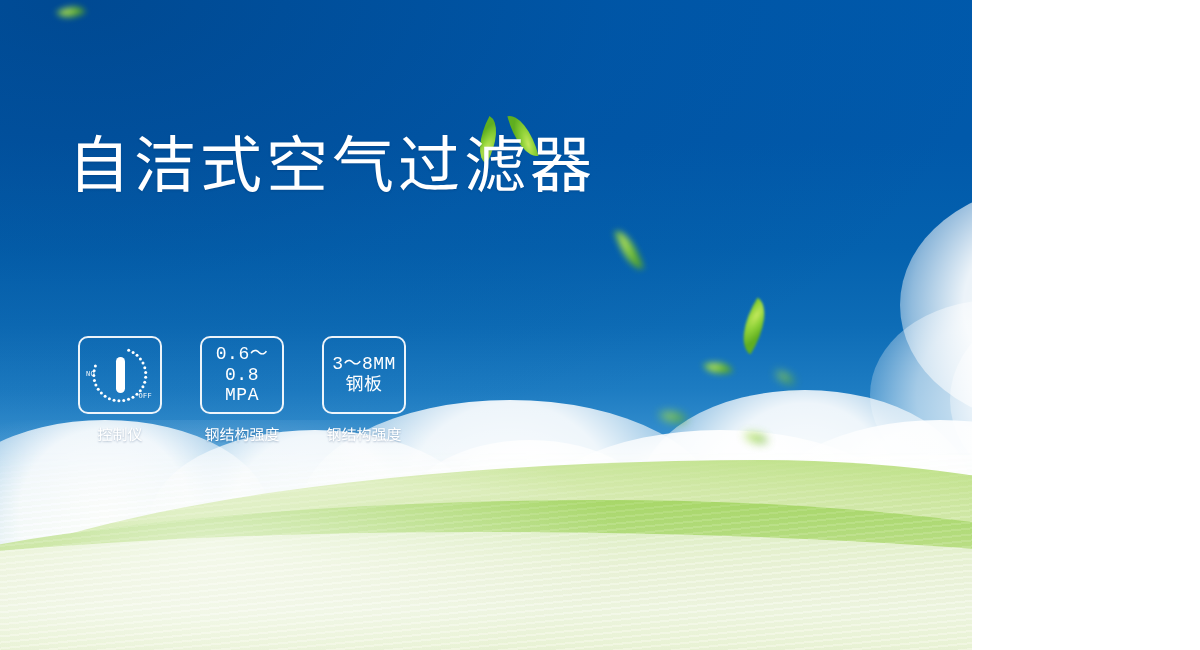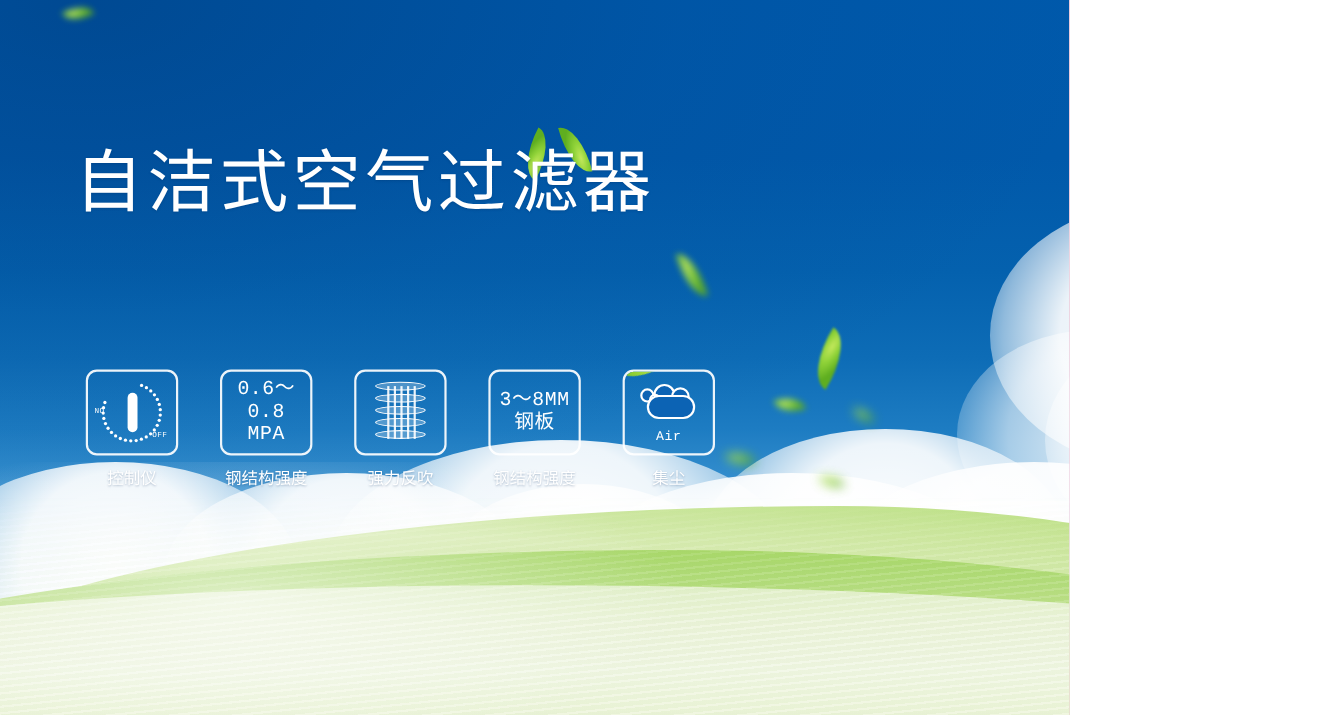--- a/index.html
+++ b/index.html
@@ -358,55 +358,24 @@
     </div>
 
     <div class="feature">
       <div class="fbox">
         <div class="ftext">0.6〜0.8</div>
         <div class="ftext">MPA</div>
       </div>
       <div class="flabel">钢结构强度</div>
     </div>
 
-    <div class="feature">
-      <div class="fbox">
-        <div class="coil">
-          <div class="ring" style="top:0"></div>
-          <div class="ring" style="top:11px"></div>
-          <div class="ring" style="top:22px"></div>
-          <div class="ring" style="top:33px"></div>
-          <div class="ring" style="top:44px"></div>
-          <div class="bar" style="left:11px"></div>
-          <div class="bar" style="left:17px"></div>
-          <div class="bar" style="left:23px"></div>
-          <div class="bar" style="left:29px"></div>
-          <div class="bar" style="left:35px"></div>
-        </div>
-      </div>
-      <div class="flabel">强力反吹</div>
-    </div>
 
     <div class="feature">
       <div class="fbox">
         <div class="ftext">3〜8MM</div>
         <div class="ftext">钢板</div>
       </div>
       <div class="flabel">钢结构强度</div>
     </div>
 
-    <div class="feature">
-      <div class="fbox">
-        <div class="air-leaf"></div>
-        <div class="airicon">
-          <div class="puff small1"></div>
-          <div class="puff bump1"></div>
-          <div class="puff bump2"></div>
-          <div class="puff small2"></div>
-          <div class="body"></div>
-        </div>
-        <div class="air-text">Air</div>
-      </div>
-      <div class="flabel">集尘</div>
-    </div>
 
   </div>
 </div>
 
 </body></html>

